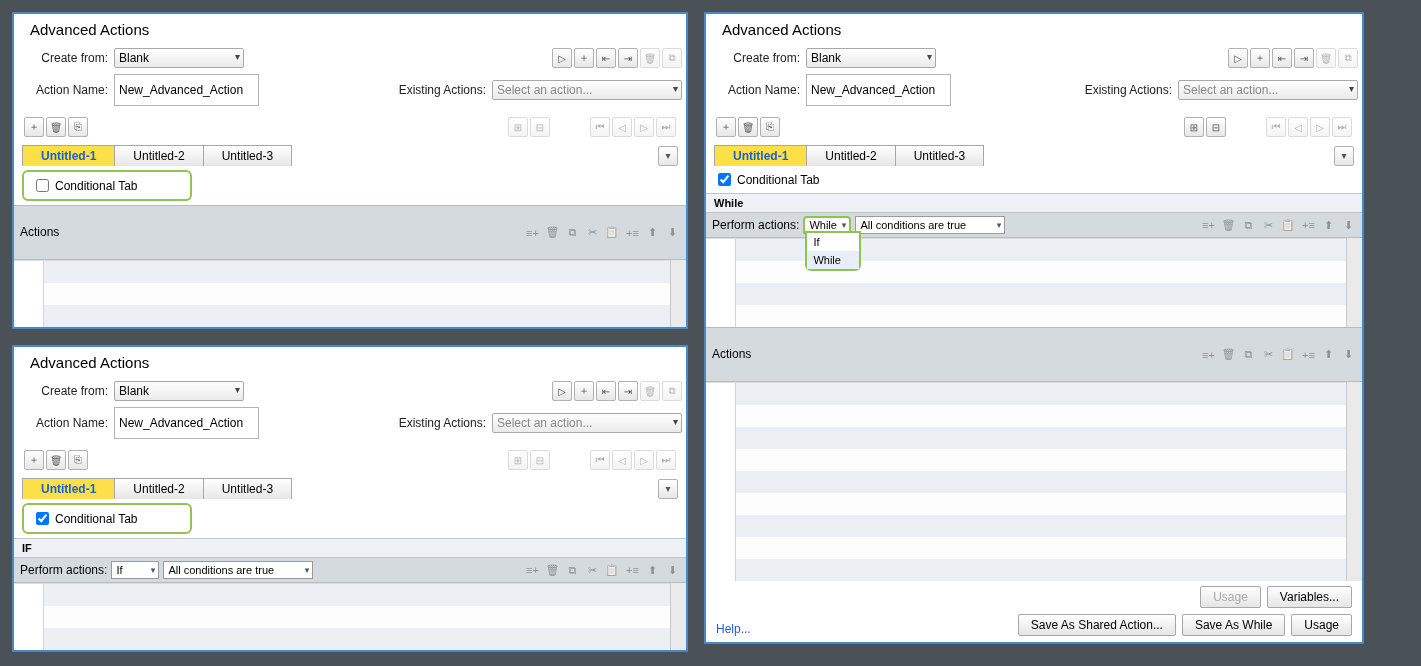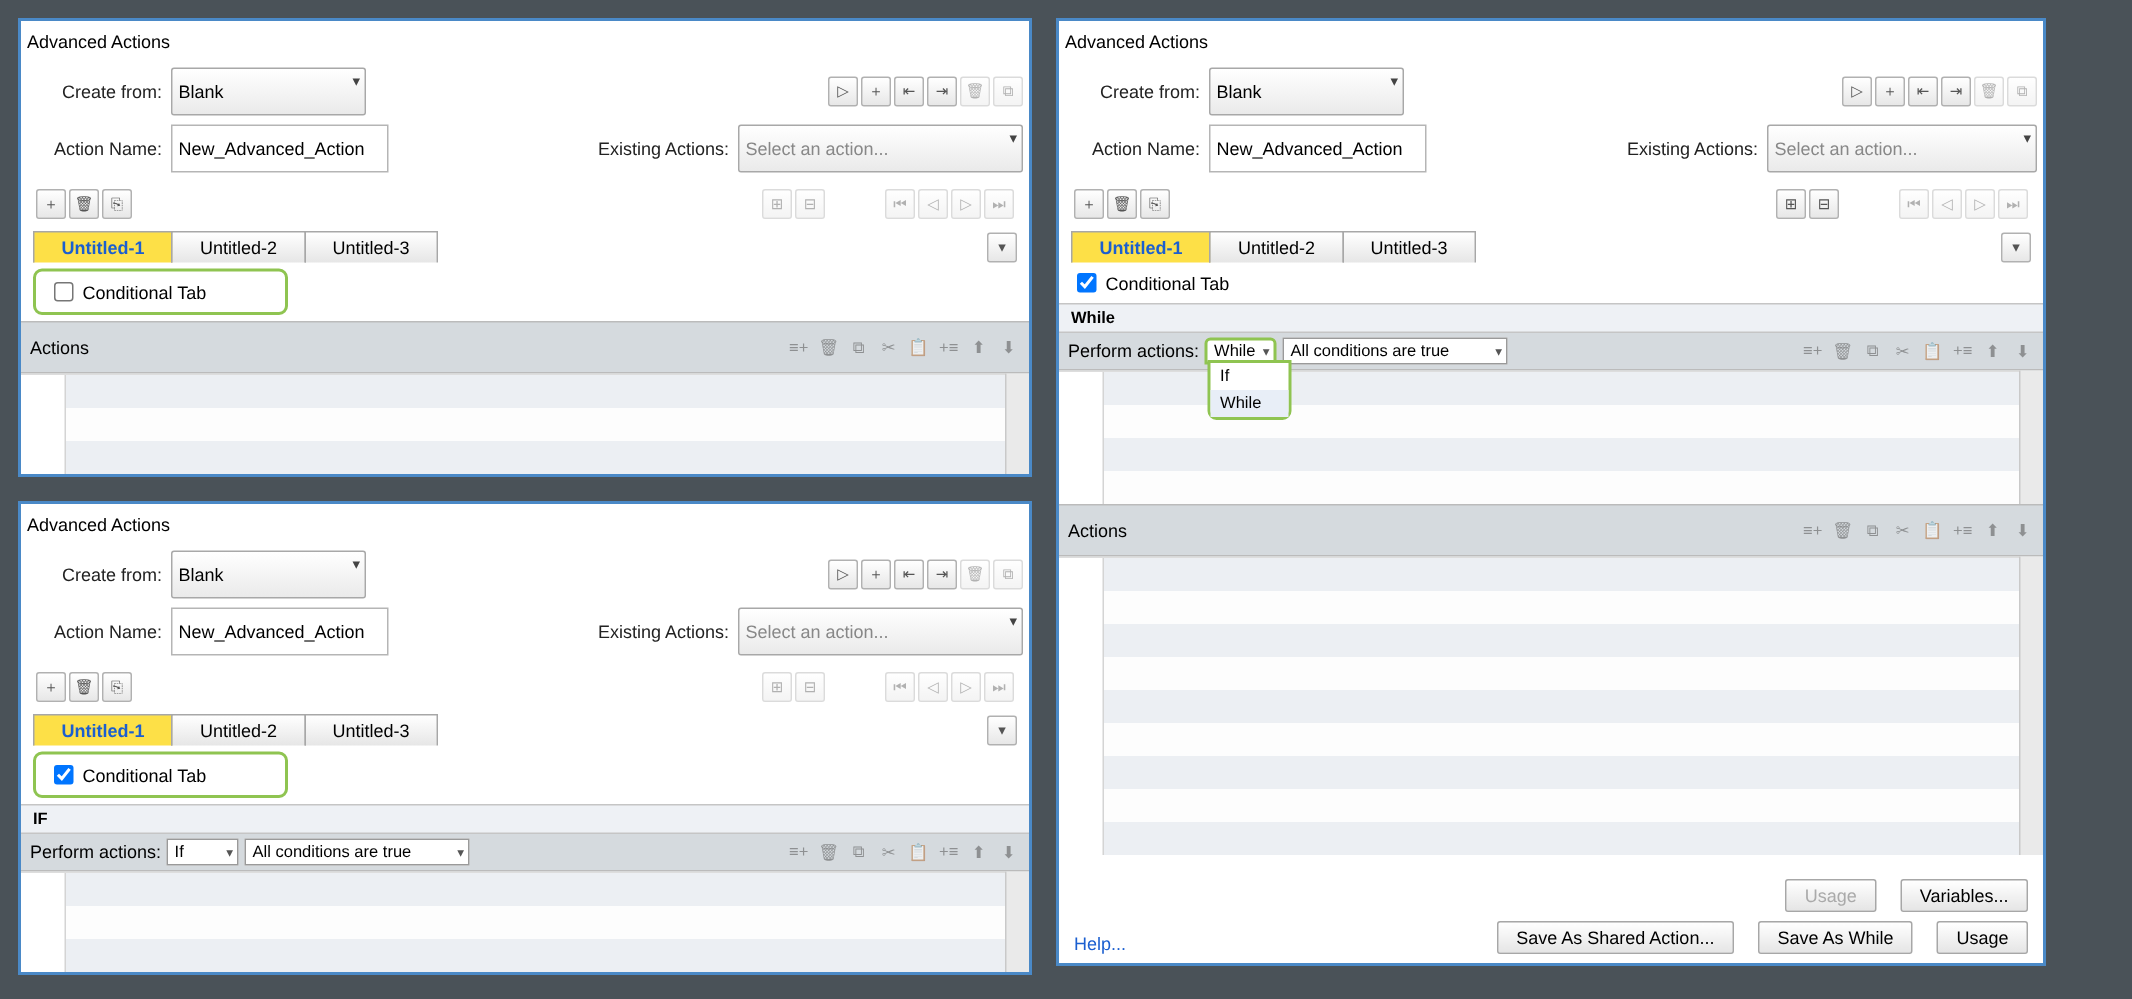--- a/index.html
+++ b/index.html
@@ -1,61 +1,61 @@
 <!DOCTYPE html>
 <html><head>
 <meta charset="utf-8">
 <style>
   * { box-sizing: border-box; font-family: Arial, sans-serif; font-size: 12px; }
   body { margin: 0; background: #4a5258; padding: 12px; display: flex; gap: 16px; }
   .col { display: flex; flex-direction: column; gap: 16px; }
   .panel { background: #fff; border: 2px solid #4a89c7; position: relative; }
   .panel.small { width: 676px; }
   .panel.large { width: 660px; height: 632px; }
-  .panel-title { font-size: 12px; padding: 7px 4px; color: #000; }
+  .panel-title { font-size: 15px; padding: 7px 16px; color: #000; }
   .form-row { display: flex; align-items: center; padding: 3px 4px; }
   .form-row.two { justify-content: space-between; }
   .lbl { width: 96px; text-align: right; padding-right: 6px; color: #222; }
   .lbl.sm { width: auto; padding-right: 6px; }
-  .select { height: 32px; border: 1px solid #a8a8a8; background: linear-gradient(#fff,#eaeaea); border-radius: 2px; display: inline-flex; align-items: center; padding: 0 4px; position: relative; min-width: 100px; }
+  .select { height: 20px; border: 1px solid #a8a8a8; background: linear-gradient(#fff,#eaeaea); border-radius: 2px; display: inline-flex; align-items: center; padding: 0 4px; position: relative; min-width: 100px; }
   .select::after { content:"▾"; position:absolute; right:3px; top:2px; font-size:10px; color:#444; }
   .input { height: 32px; border: 1px solid #b5b5b5; padding: 2px 4px; background:#fff; }
   .iconbtn { width: 20px; height: 20px; border: 1px solid #b1b1b1; background: linear-gradient(#fff,#e7e7e7); border-radius: 2px; display:inline-flex; align-items:center; justify-content:center; font-size:10px; color:#555; }
   .iconbtn.disabled { opacity: .45; }
   .iconrow { display: inline-flex; gap: 2px; }
   .toolbar { display:flex; justify-content:space-between; align-items:center; padding: 8px 10px 4px; }
   .tablist { display:flex; align-items:center; margin: 4px 8px 0; position: relative; }
   .tab { border:1px solid #a7a7a7; padding: 3px 18px; background: linear-gradient(#fff,#e6e6e6); border-bottom:none; margin-right:-1px; cursor:pointer; }
   .tab.active { color:#1b5fd0; font-weight:bold; background:#fde047; }
   .tablist .menu { position:absolute; right:0; }
   .cond-row { display:flex; align-items:center; margin: 4px 8px; border:2px solid #8fc451; border-radius:6px; padding:4px 8px; width:170px; }
   .cond-row input[type=checkbox]{ margin-right:6px; width:13px; height:13px; }
   .section-hdr { background: #eef1f5; border-top:1px solid #c5c5c5; border-bottom:1px solid #c5c5c5; padding:3px 8px; font-weight:bold; font-size:11px; }
   .section-bar { display:flex; align-items:center; justify-content:space-between; background:#d5dade; border-bottom:1px solid #bbb; padding:3px 6px; }
   .minirow { display:flex; gap:4px; align-items:center; }
   .smallselect { height:18px; border:1px solid #9a9a9a; background:#fff; padding:0 16px 0 4px; position:relative; font-size:11px; display:inline-flex; align-items:center; }
   .smallselect::after{content:"▾";position:absolute;right:3px;font-size:9px;color:#555;}
-  .actionbar { display:flex; align-items:flex-end; justify-content:space-between; background:#d5dade; padding:9px 6px; border-top:1px solid #bbb; border-bottom:1px solid #bbb; }
+  .actionbar { display:flex; align-items:flex-start; justify-content:space-between; background:#d5dade; padding:19px 6px; border-top:1px solid #bbb; border-bottom:1px solid #bbb; }
   .grid { border-top:1px solid #ddd; position:relative; }
   .grid-row { height:22px; display:flex; }
   .grid-row:nth-child(odd){ background:#eceff3; }
   .grid-row:nth-child(even){ background:#fdfdfd; }
   .grid-row .c1 { width:30px; border-right:1px solid #d4d4d4; background:#fff; }
   .grid-row .c2 { flex:1; }
   .grid-wrap { display:flex; }
   .grid-body { flex:1; }
   .vscroll { width:16px; background:#eaeaea; border-left:1px solid #c9c9c9; }
   .dropdown-pop { position:absolute; top:100%; left:0; border:2px solid #8fc451; border-radius:0 0 6px 6px; background:#fff; width:56px; margin-top:-1px; z-index:10; }
   .dropdown-pop div { padding:3px 6px; font-size:11px; }
   .dropdown-pop div.sel { background:#e8eef7; }
   .footer { position:absolute; bottom:6px; left:10px; right:10px; display:flex; justify-content:space-between; align-items:flex-end; }
   .footer a { color:#1b5fd0; text-decoration:none;margin-top:41px; }
   .btn { height:22px; padding: 2px 12px; border:1px solid #a7a7a7; background:linear-gradient(#fff,#e5e5e5); border-radius:2px; }
   .btn.disabled { color:#aaa; }
-  .btnrow { display:flex; gap:16px; justify-content:flex-end; margin-top:6px; }
+  .btnrow { display:flex; gap:6px; justify-content:flex-end; margin-top:6px; }
   .toolicons { display:flex; gap:5px; }
   .toolicons .ic { width:15px; height:15px; opacity:.55; display:inline-flex; align-items:center; justify-content:center; font-size:11px; color:#555; }
   .prow{position:relative;}
 </style>
 </head>
 <body>
 
 <div class="col">
 
   <div class="panel small">

